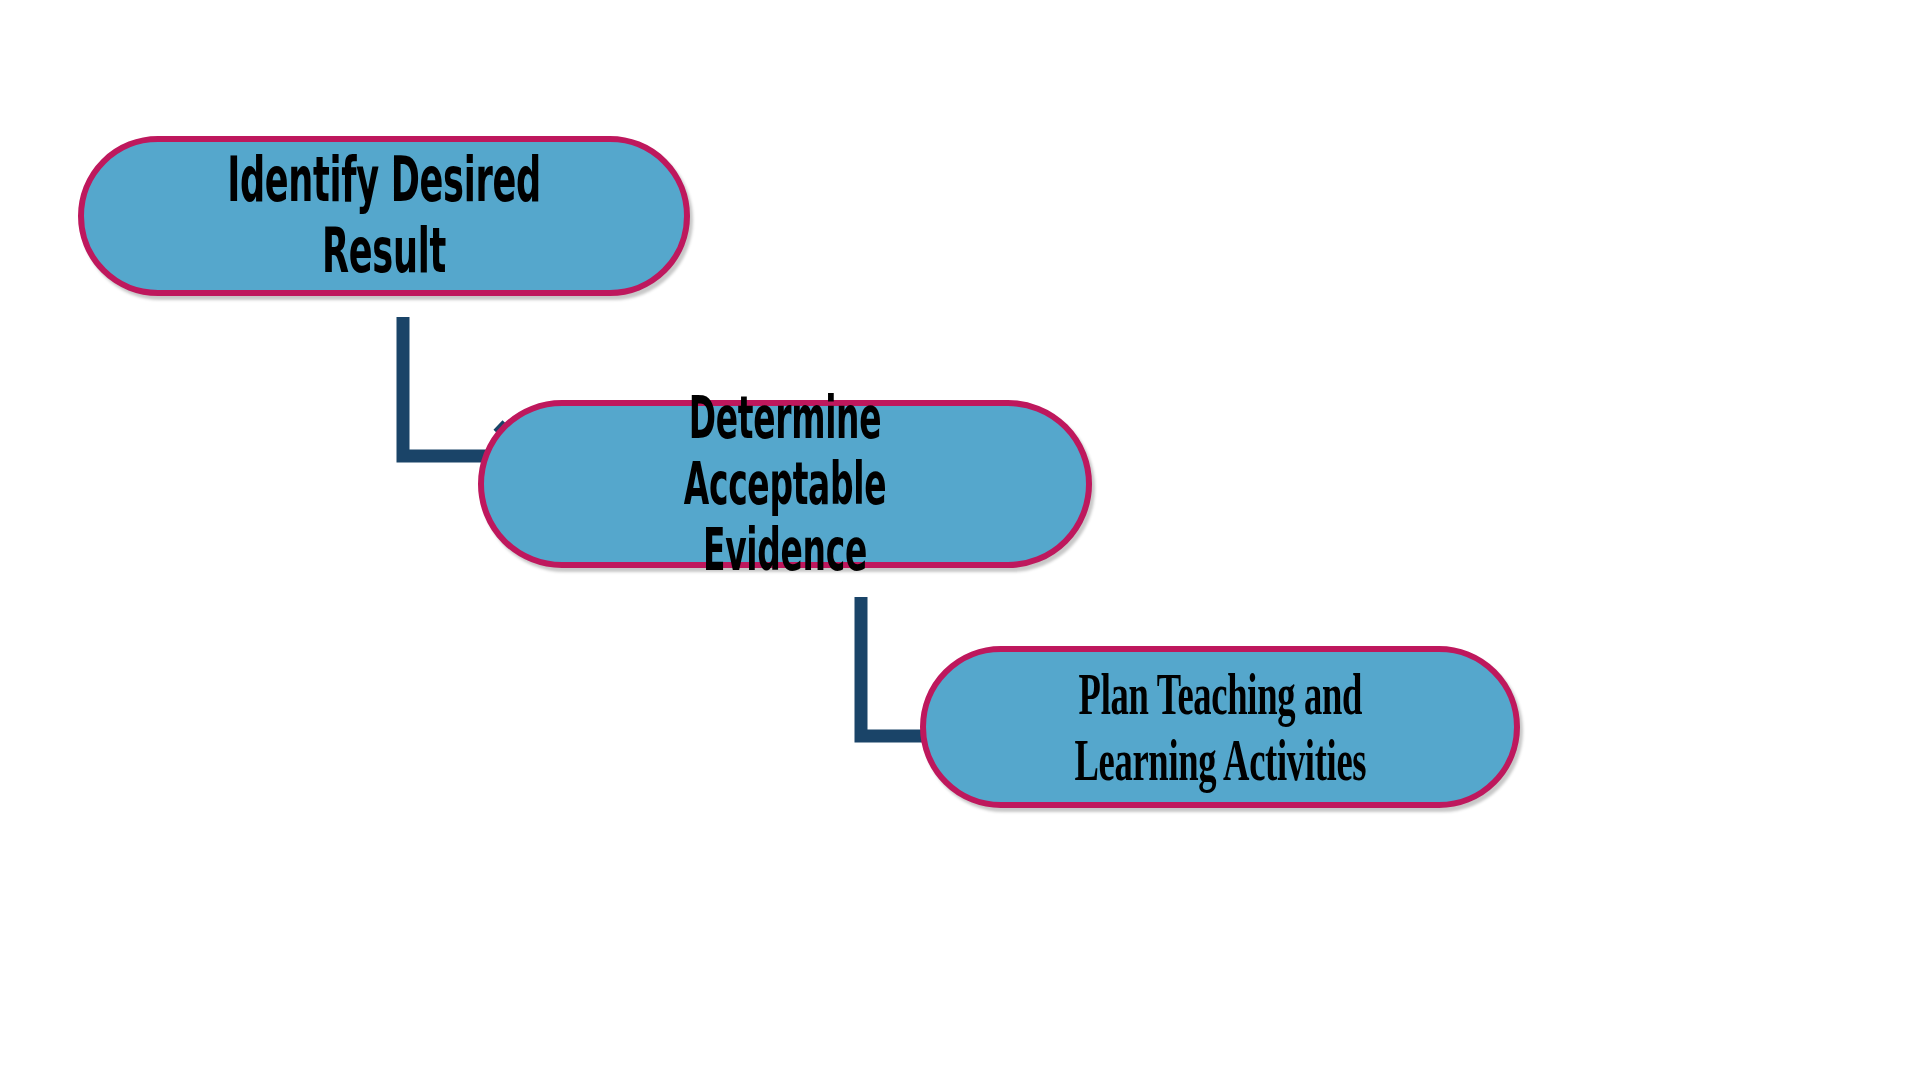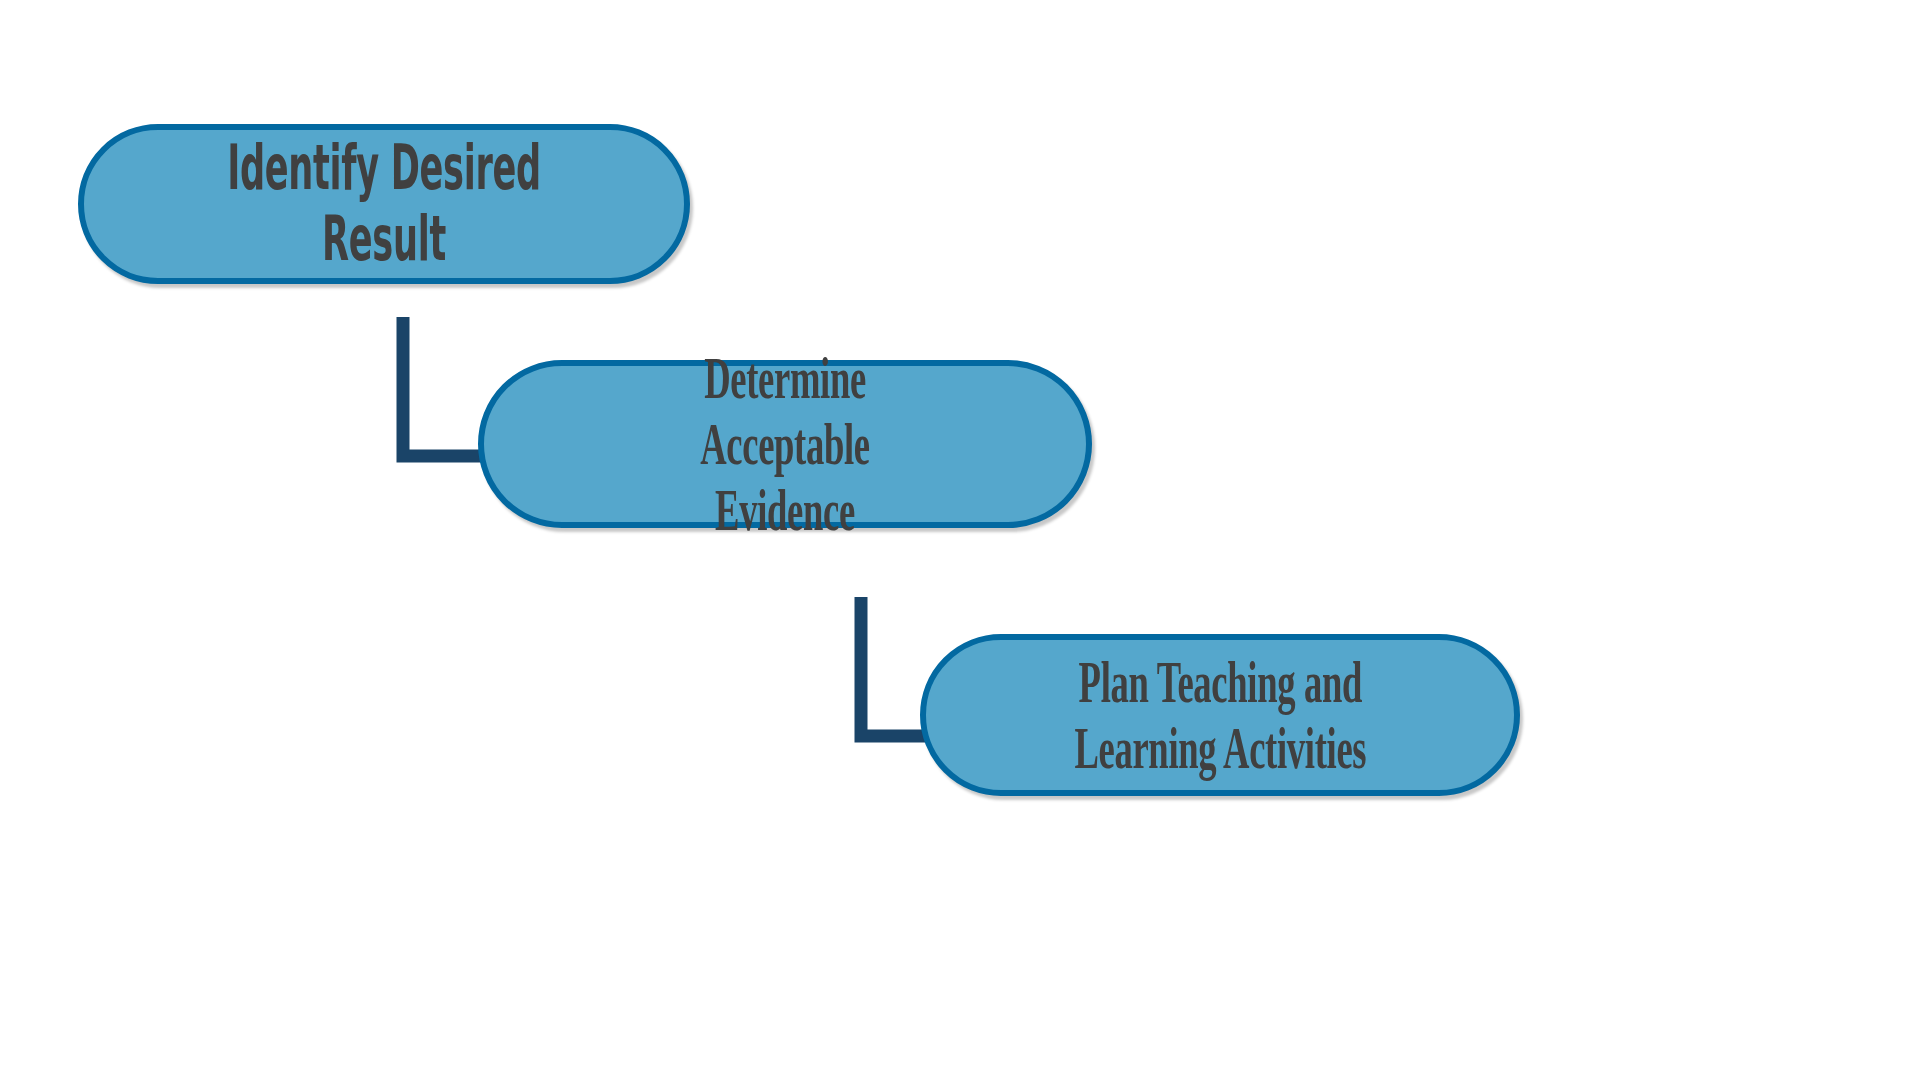--- a/index.html
+++ b/index.html
@@ -16,31 +16,32 @@
   #canvas {
     position: relative;
     width: 1920px;
     height: 1080px;
     background: #ffffff;
   }
   .node {
     position: absolute;
     box-sizing: border-box;
     background: #55a7cc;
-    border: 6px solid #0369a1;
+    border: 6px solid #be185d;
     border-radius: 999px;
     display: flex;
     align-items: center;
     justify-content: center;
     text-align: center;
-    color: #404040;
+    color: #000000;
     font-family: "Liberation Sans Narrow", "DejaVu Sans Condensed", "Liberation Sans", sans-serif;
     font-weight: bold;
     letter-spacing: -0.5px;
     box-shadow: 3px 4px 3px rgba(0,0,0,0.22);
+    margin-top: 12px;
   }
   .node-label {
     display: block;
     padding: 0 34px;
     transform: scaleX(0.62);
     transform-origin: center center;
     white-space: pre-line;
     line-height: 1.12;
   }
 
@@ -48,25 +49,24 @@
   #node-1 {
     left: 78px;
     top: 124px;
     width: 612px;
     height: 160px;
     font-size: 63px;
   }
   
   #node-2 {
     left: 478px;
-    top: 360px;
+    top: 388px;
     width: 614px;
     height: 168px;
     font-size: 59px;
-    font-family: Liberation Serif, serif;
   }
   
   #node-3 {
     left: 920px;
     top: 634px;
     width: 600px;
     height: 162px;
     font-size: 59px;
     font-family: Liberation Serif, serif;
   }

